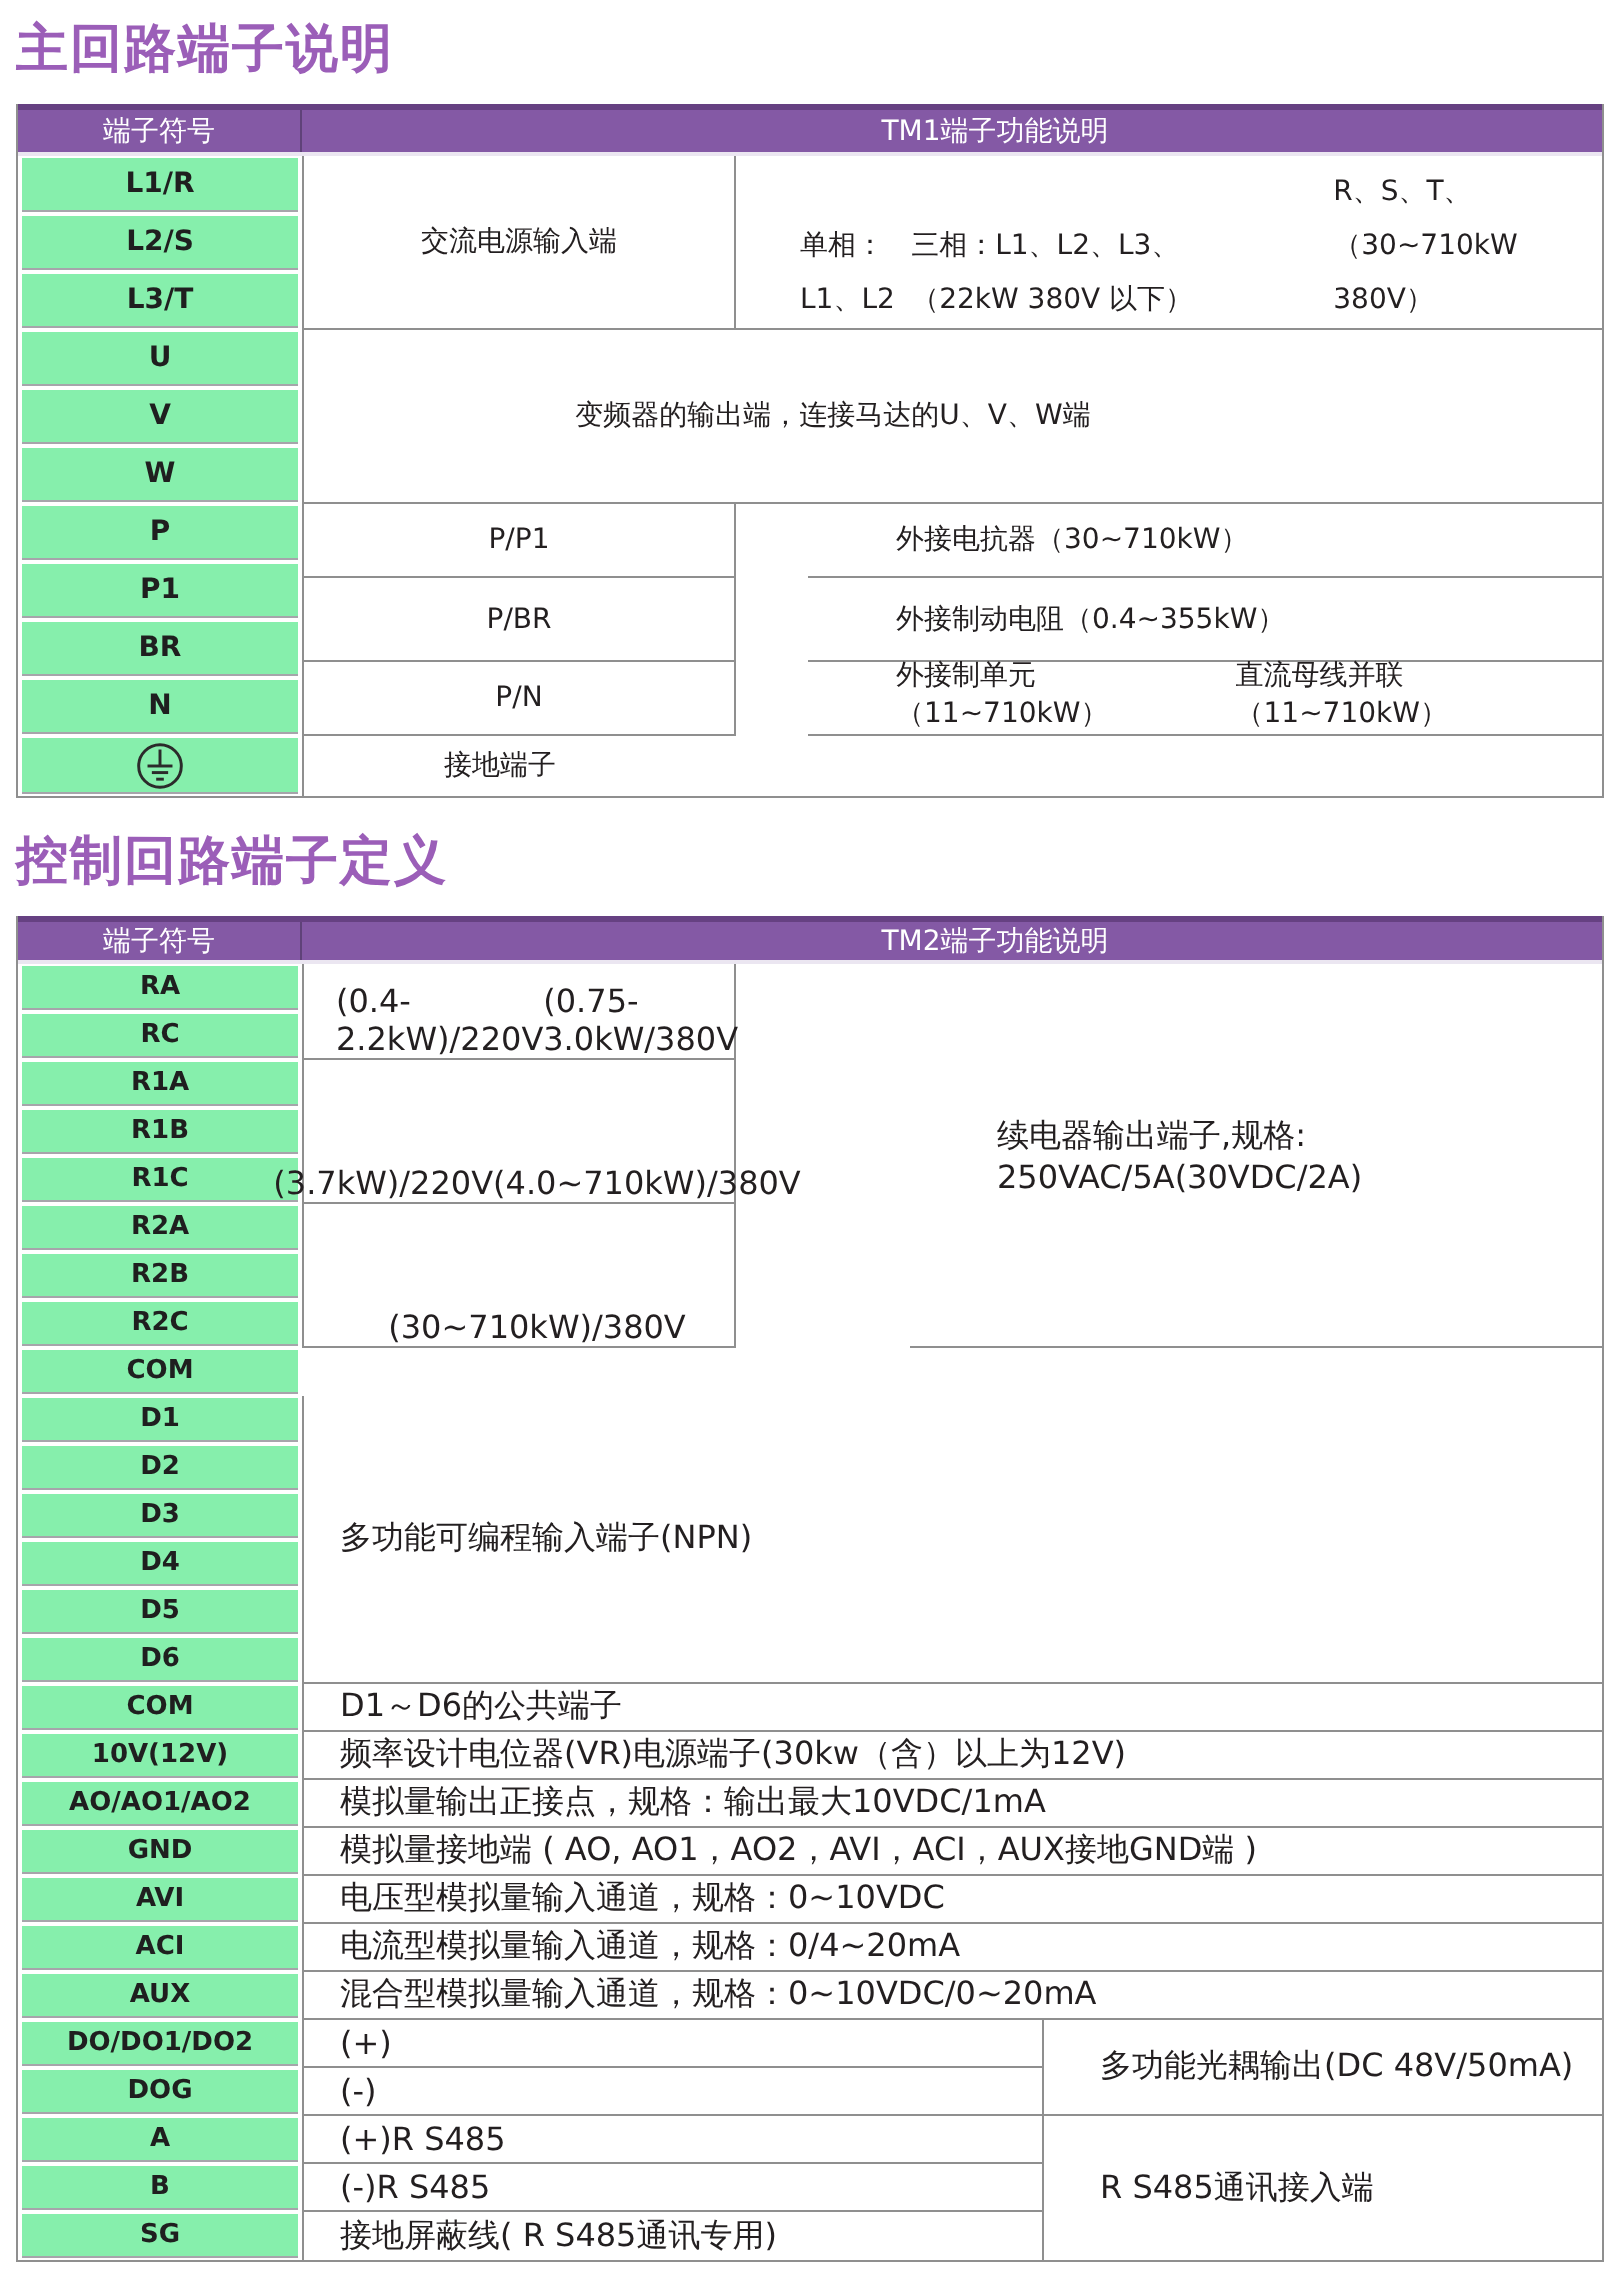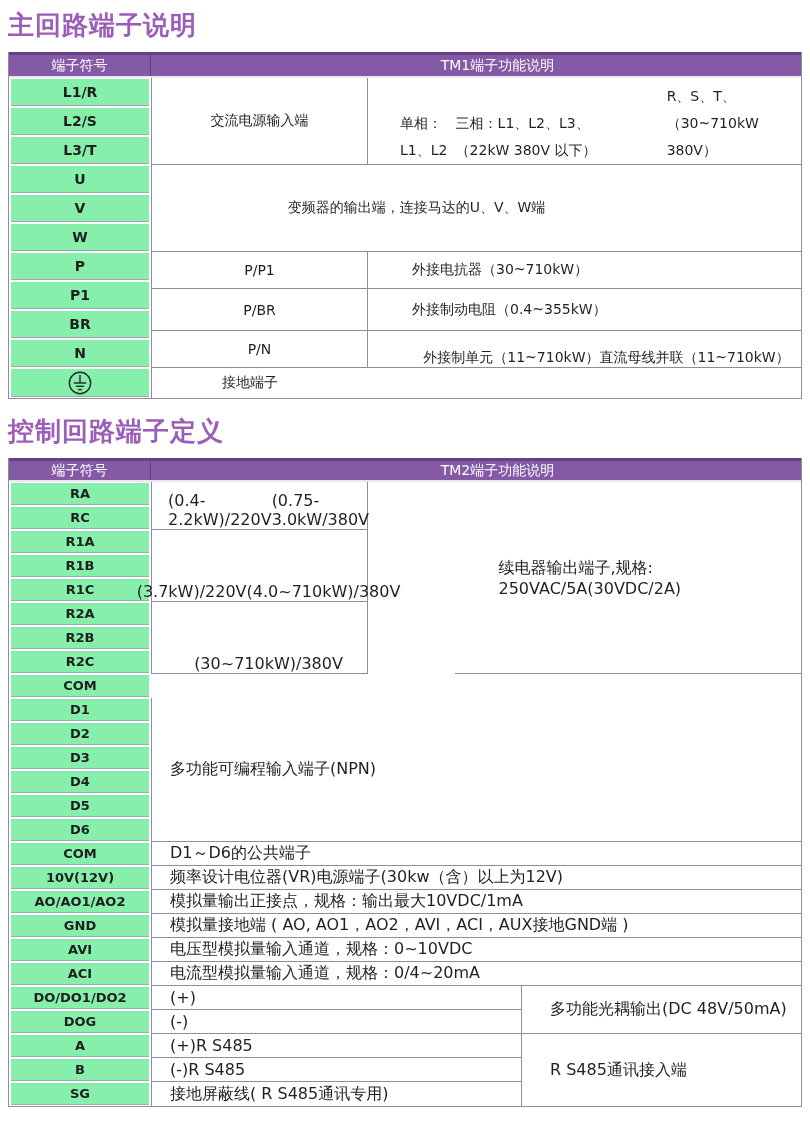--- a/index.html
+++ b/index.html
@@ -61,21 +61,21 @@
   .mid3 { width:370px; padding-left:18px; }
   .grow { flex:1; }
   .pad44 { padding-left:44px; }
   .pad28 { padding-left:28px; }
   .pad18 { padding-left:18px; }
   .pad70 { padding-left:70px; }
   .vlines { justify-content:center; align-items:flex-end; }
   .vlines .ln { line-height:19px; }
   .power-lines .ln { line-height:27px; }
   .power-lines .ln.indent { padding-left:40px; }
-  .subrow { display:flex; }
+  .subrow { display:flex;gap:36px; }
   .center-biased { justify-content:center; padding-right:120px; }
 
   .ground-icon-wrap { display:flex; align-items:center; justify-content:center; }
 </style>
 </head>
 <body>
 
 <div class="page">
 
   <div class="doc-title">主回路端子说明</div>
@@ -256,20 +256,28 @@
         </div>
     </div>
     <div class="band" style="height:24px">
       <div class="symcol">
           <div class="sym t2">ACI</div>
         </div>
       <div class="descarea">
           <div class="cell t2 grow bb pad18">电流型模拟量输入通道，规格：0/4~20mA</div>
         </div>
     </div>
+    <div class="band" style="height:24px">
+      <div class="symcol">
+          <div class="sym t2">AUX</div>
+        </div>
+      <div class="descarea">
+          <div class="cell t2 grow bb pad18">混合型模拟量输入通道，规格：0~10VDC/0~20mA</div>
+        </div>
+    </div>
 
     <div class="band" style="height:48px">
       <div class="symcol">
         <div class="sym t2">DO/DO1/DO2</div>
         <div class="sym t2">DOG</div>
       </div>
       <div class="descarea">
         <div class="descarea col" style="border-left:none; width:370px">
           <div class="cell t2 mid3 bb br" style="height:24px">(+)</div>
           <div class="cell t2 mid3 bb br" style="height:24px">(-)</div>

